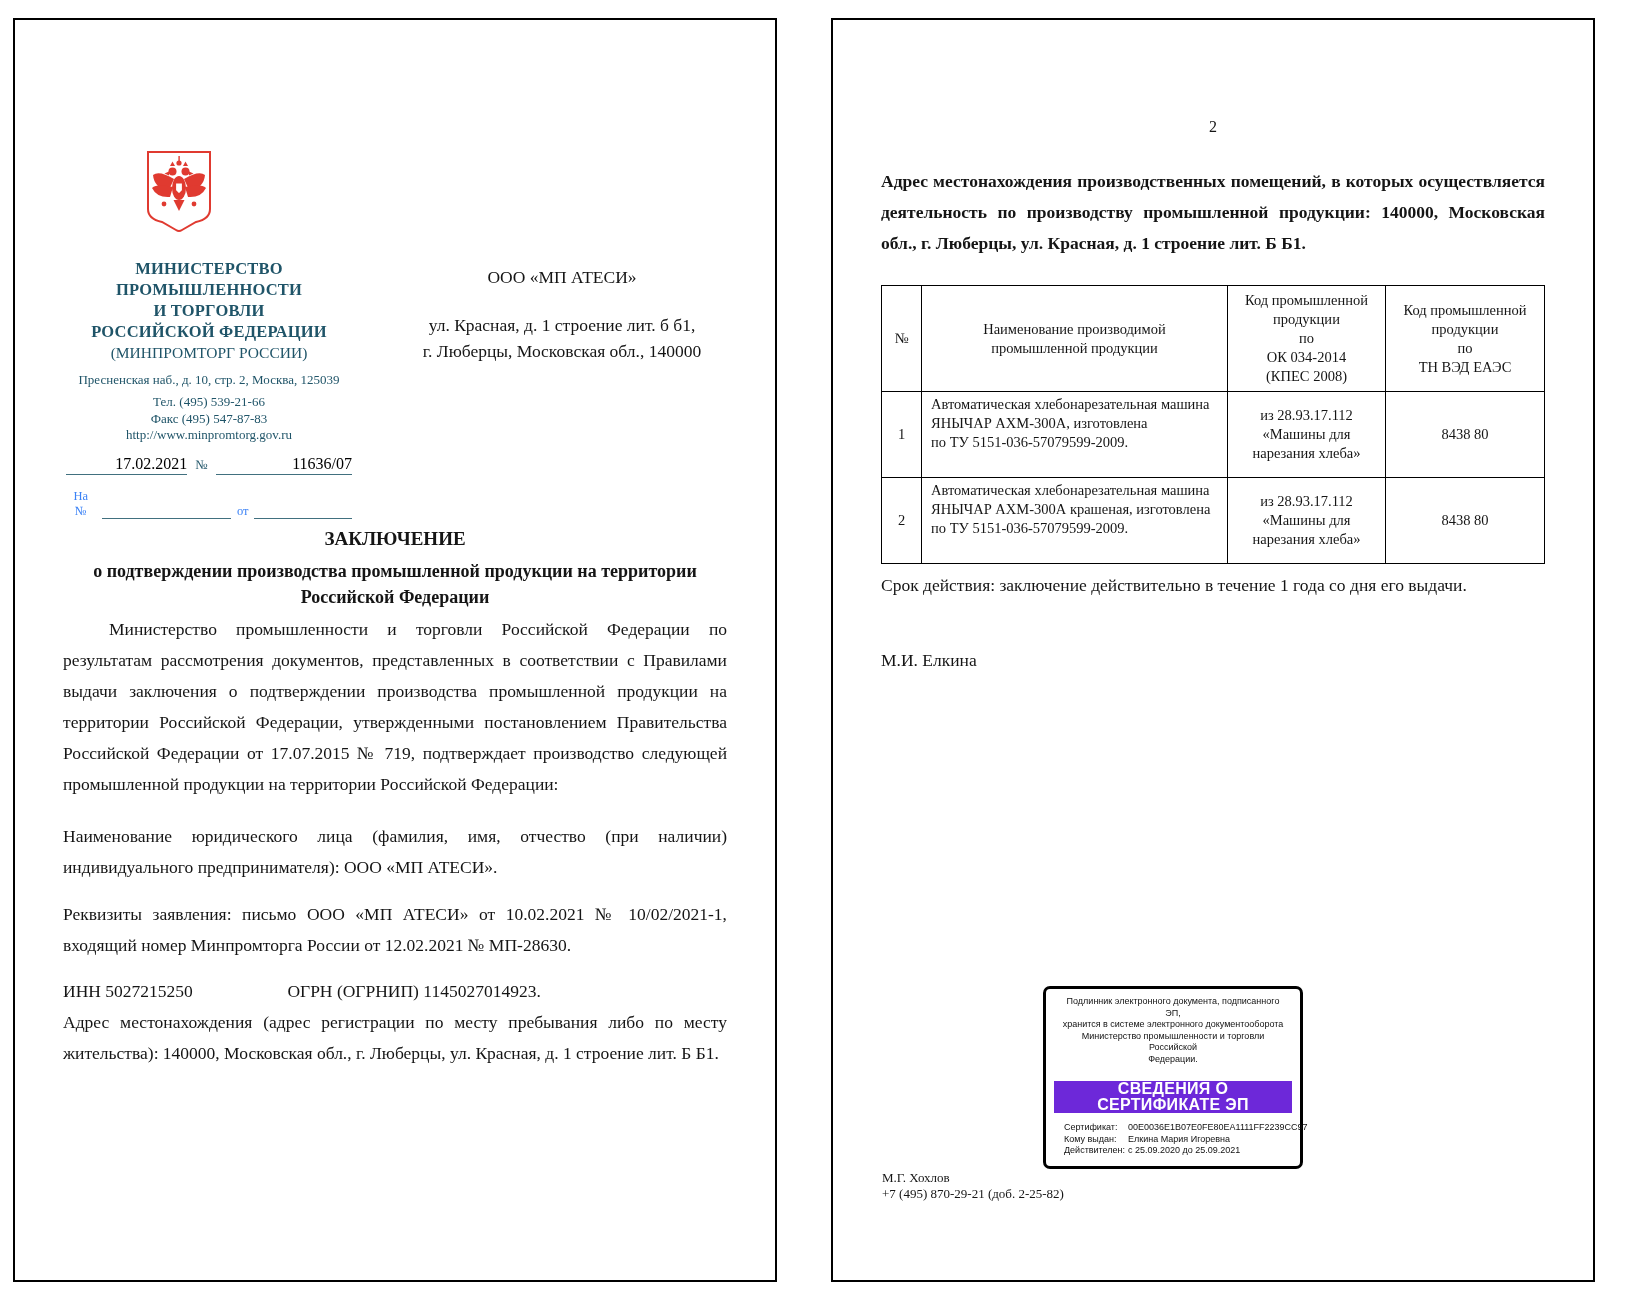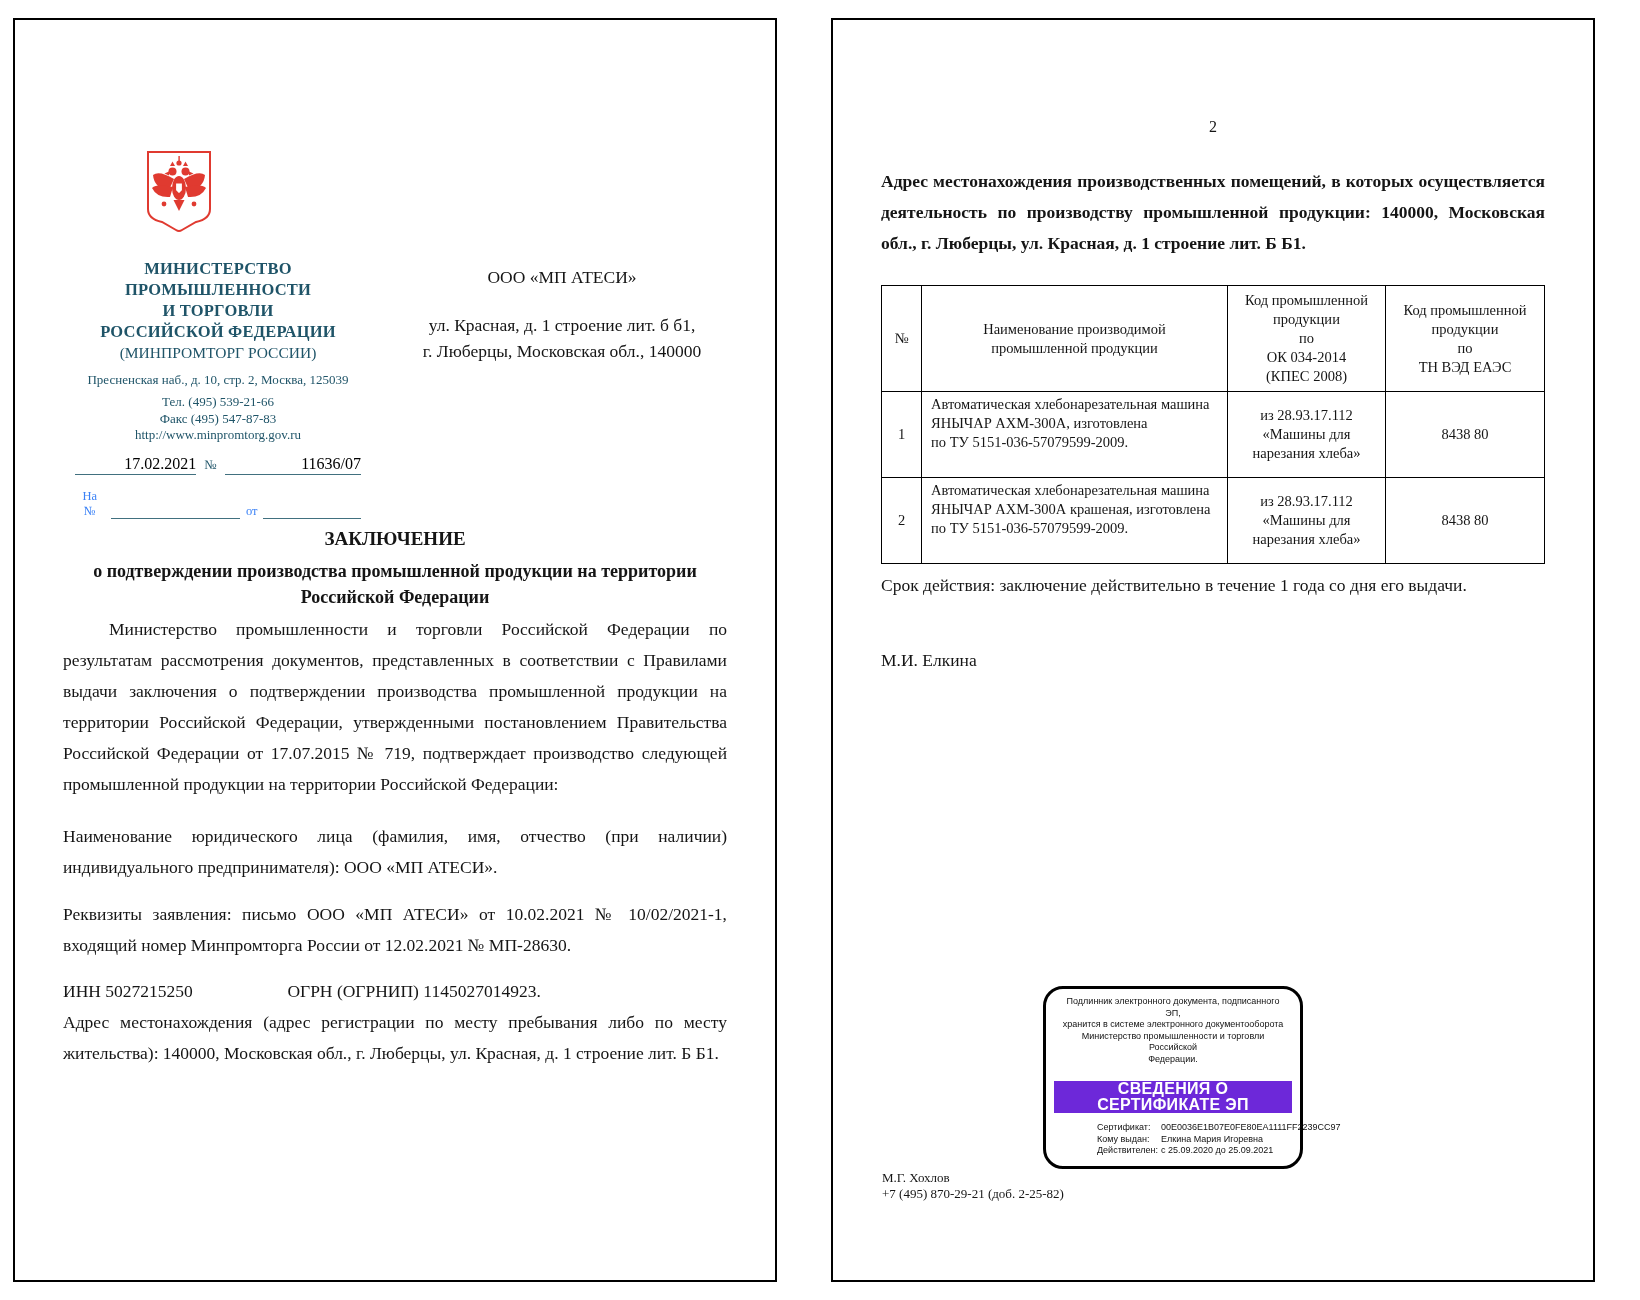--- a/index.html
+++ b/index.html
@@ -10,21 +10,21 @@
   }
   .page {
     position:absolute; top:18px; width:764px; height:1264px;
     border:2px solid #000; background:#fff;
   }
   .page1 { left:13px; }
   .page2 { left:831px; }
 
   
   .arms { position:absolute; left:128px; top:130px; width:72px; height:84px; }
-  .lh-left { position:absolute; left:16px; top:238px; width:330px; text-align:center; color:#1f5468;padding-left:44px; }
+  .lh-left { position:absolute; left:7px; top:238px; width:330px; text-align:center; color:#1f5468;padding-left:44px; }
   .ministry { font-weight:bold; font-size:16.5px; line-height:21px; white-space:pre-line; letter-spacing:0.2px; }
   .ministry-short { font-size:15.5px; line-height:20px; margin-top:1px; }
   .lh-address { font-size:13px; line-height:15px; margin-top:9px; }
   .lh-line { font-size:13px; line-height:16.5px; }
   .lh-line.first { margin-top:7px; }
   .date-row { margin-top:11px; display:flex; justify-content:center; align-items:flex-end; }
   .u-cell { border-bottom:1.5px solid #41707f; text-align:right; font-size:16px; color:#000000; padding-bottom:1px; }
   .date-cell { width:150px; }
   .doc-cell { width:168px; }
   .num-sign { width:36px; font-size:13px; color:#1f5468; text-align:center; padding-bottom:2px; }
@@ -60,28 +60,28 @@
   td.cell-name { text-align:left; vertical-align:top; padding:3px 9px; white-space:pre-line; }
   td.cell-code { text-align:center; vertical-align:middle; white-space:pre-line; padding:3px 6px; }
   tr.prow { height:86px; }
   .validity { margin:6px 0 0 0; text-align:left; }
   .signature { margin-top:46px; display:flex; justify-content:space-between; align-items:flex-end; }
   .sig-pos { white-space:pre-line; line-height:27px; }
   .sig-name { margin-right:29px; line-height:27px; }
 
   .stamp {
     position:absolute; left:210px; top:966px; width:260px; min-height:132px;
-    border:3px solid #000; border-radius:20px; background:#fff;
+    border:3px solid #000; border-radius:7px; background:#fff;
     padding:7px 6px 9px; font-family:"Liberation Sans","DejaVu Sans",sans-serif;
     font-size:9px; line-height:11.5px; color:#111;
   }
   .stamp-head { text-align:center; white-space:pre-line; padding:0 8px; }
   .stamp-bar { background:#6d28d9; color:#fff; text-align:center; font-size:16px; font-weight:bold; line-height:16px; margin:16px 2px 0; letter-spacing:0.3px; }
   .stamp-rows { margin:9px 0 0 12px; }
-  .stamp-row { display:flex;margin-left:33px; }
+  .stamp-row { display:flex; }
   .stamp-label { width:64px; flex:none; }
   .footer2 { position:absolute; left:49px; top:1150px; font-size:13px; line-height:16px; }
 </style>
 </head>
 <body>
 
 <section class="page page1">
 
   <div class="arms">
     <svg viewBox="0 0 72 84" width="72" height="84" xmlns="http://www.w3.org/2000/svg">

